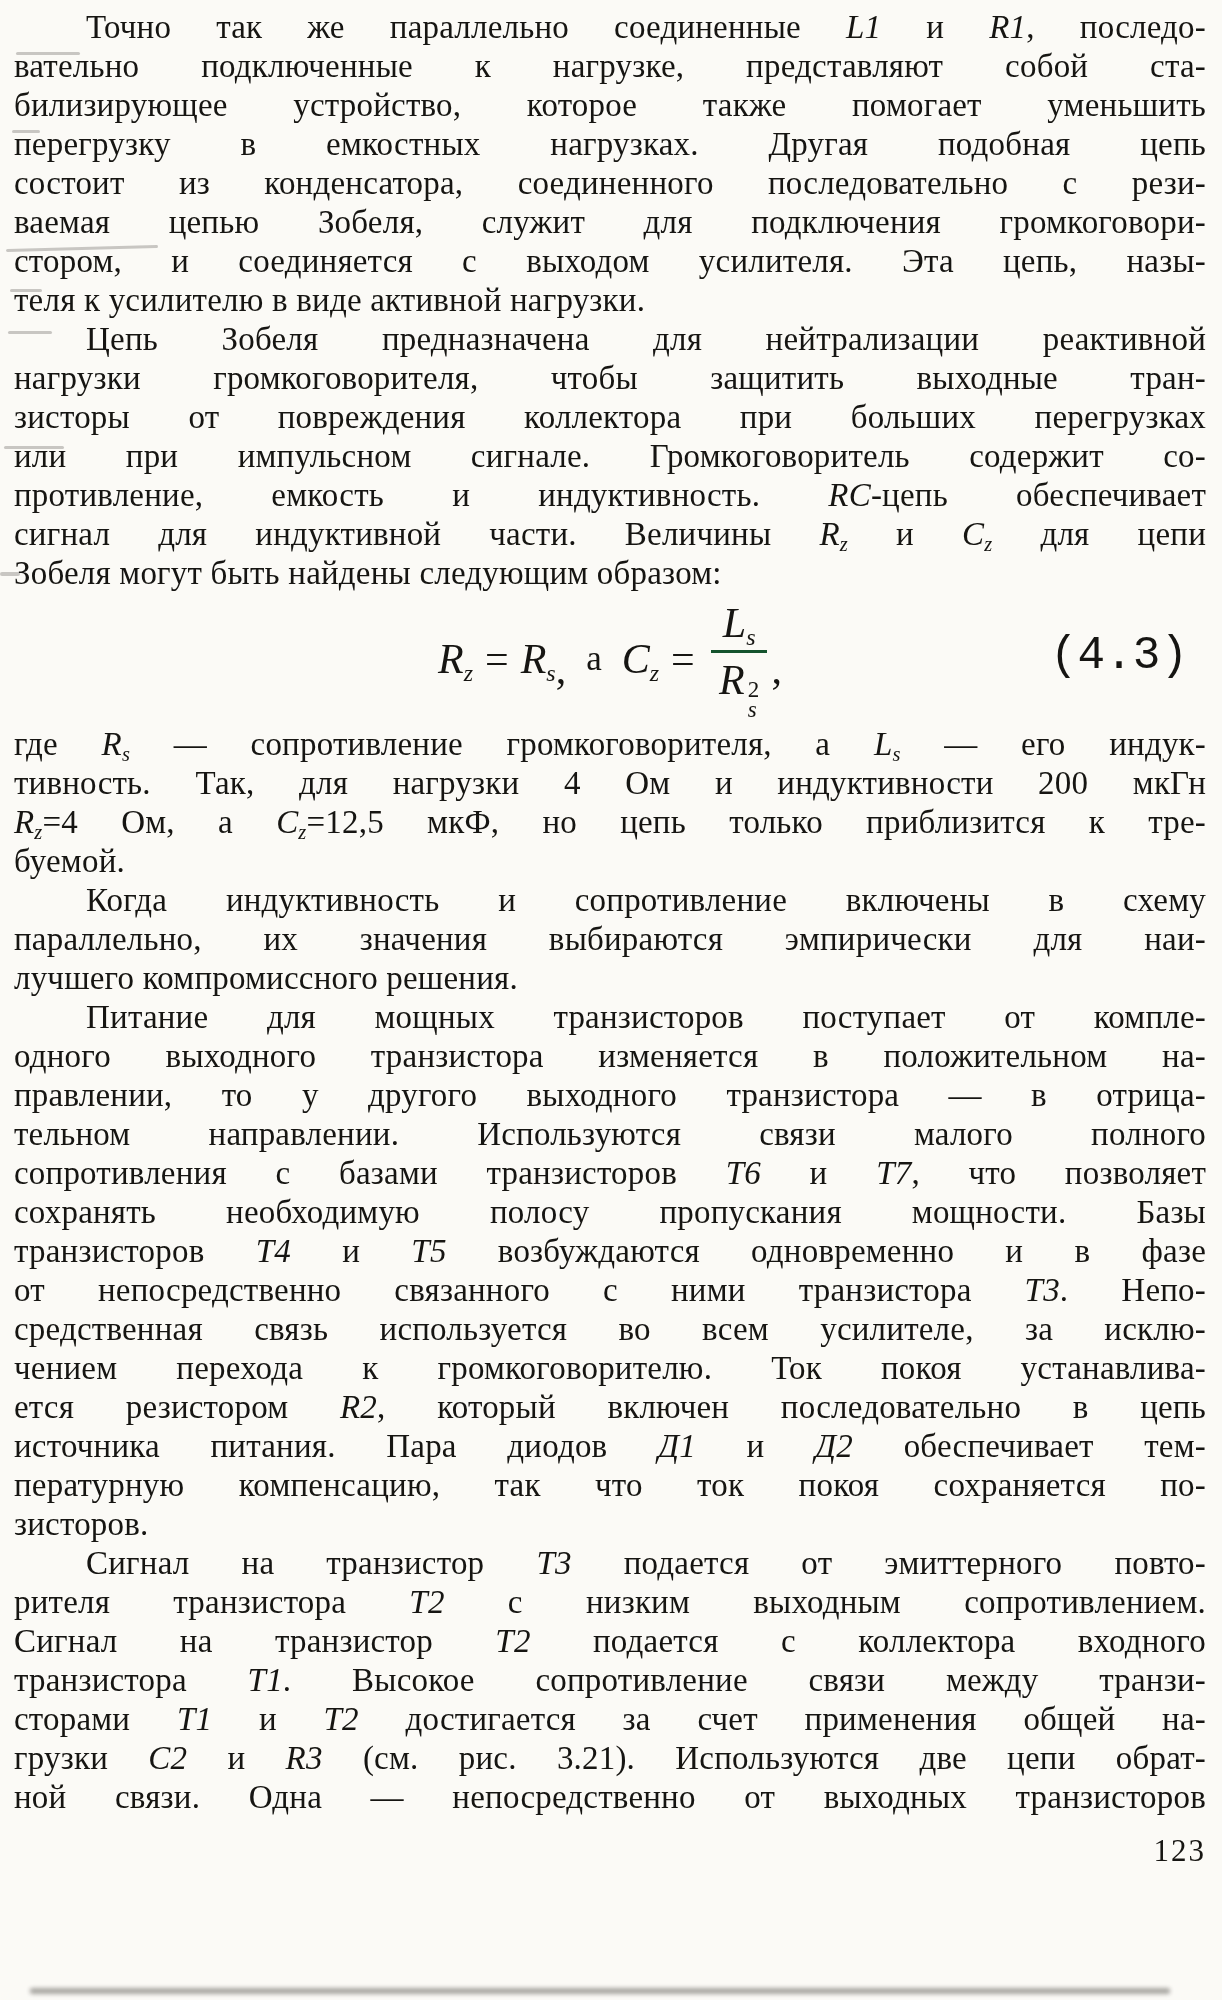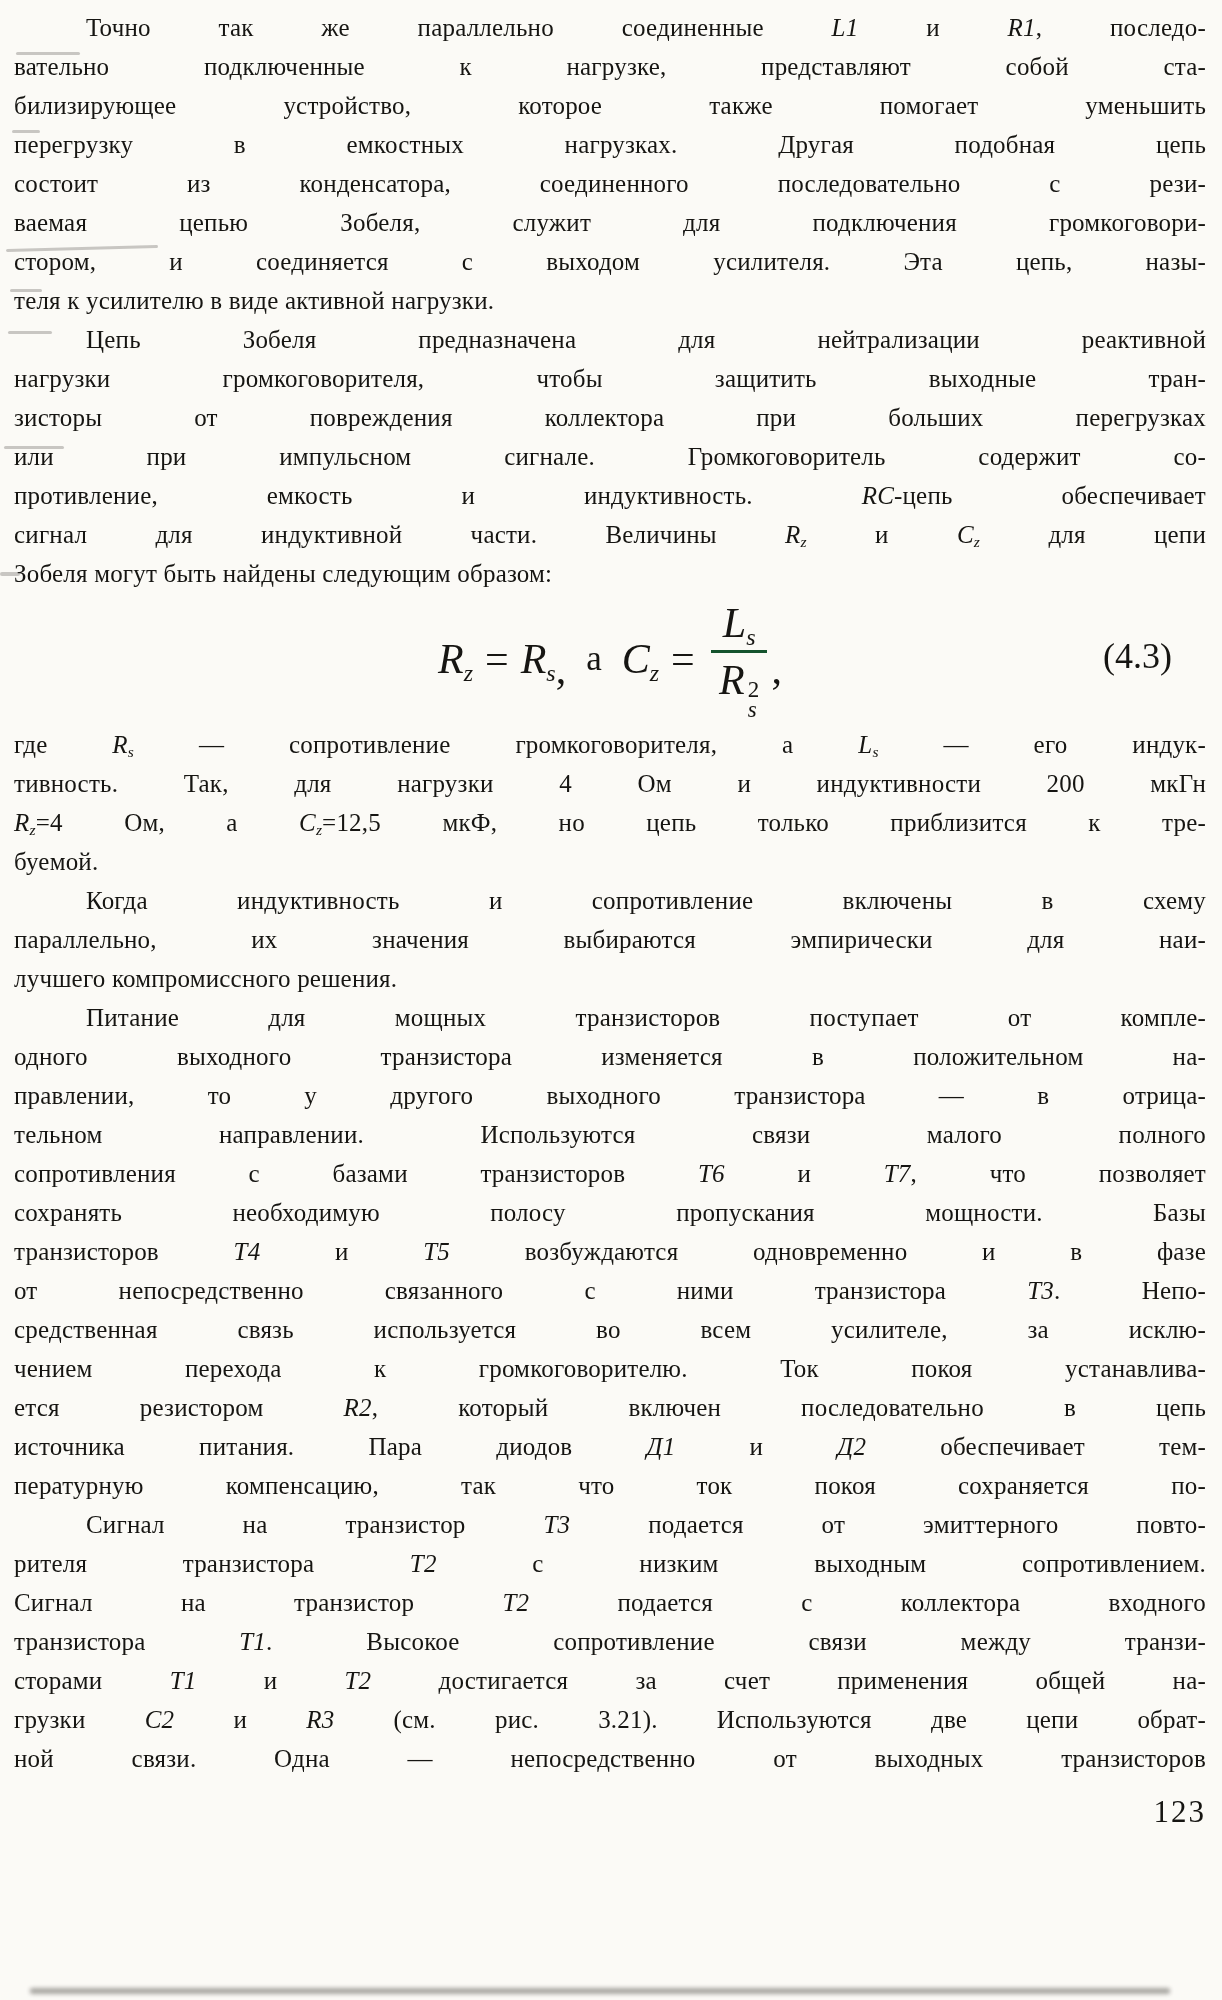--- a/index.html
+++ b/index.html
@@ -9,21 +9,21 @@
     margin:0 auto;
     background:#fbfaf6;
     color:#161512;
     font-family:"Liberation Serif","DejaVu Serif",serif;
     box-sizing:border-box;
     padding:8px 16px 0 14px;
     overflow:hidden;
   }
   .text-block{width:100%;}
   .line{
-    font-size:25px;
+    font-size:33px;
     line-height:39px;
     height:39px;
     text-align:justify;
     text-align-last:justify;
     letter-spacing:0.2px;
   }
   .line.flush{text-align-last:left;}
   .line.indent{text-indent:72px;}
   .line i{font-style:italic;}
   .line sub{font-size:0.62em;font-style:italic;vertical-align:-0.28em;line-height:0;}
@@ -45,23 +45,23 @@
   .frac{display:inline-flex;flex-direction:column;align-items:center;margin:0 4px;}
   .fnum{border-bottom:3px solid #14532d;padding:0 12px 6px;line-height:1;}
   .fden{padding-top:6px;line-height:1;}
   .stack{
     display:inline-flex;flex-direction:column;align-items:flex-start;
     font-size:23px;line-height:0.85;font-style:normal;
     transform:translateY(3px);margin-left:3px;
   }
   .stack .s-sub{font-style:italic;}
   .formula-label{
-    position:absolute;right:34px;top:50%;
+    position:absolute;right:18px;top:50%;
     transform:translateY(-56%);
-    font-size:36px;font-style:normal;
+    font-size:46px;font-style:normal;font-family:Liberation Mono, monospace;
   }
   .page-number{
     text-align:right;
     font-size:31px;
     margin-top:16px;
     letter-spacing:2px;
   }
   
   .art{position:absolute;background:#44423c;opacity:.28;border-radius:2px;pointer-events:none;}
   .a1{left:16px;top:52px;width:64px;height:3px;}
@@ -131,20 +131,21 @@
       <div class="line">тельном направлении. Используются связи малого полного</div>
       <div class="line">сопротивления с базами транзисторов <i>Т6</i> и <i>Т7</i>, что позволяет</div>
       <div class="line">сохранять необходимую полосу пропускания мощности. Базы</div>
       <div class="line">транзисторов <i>Т4</i> и <i>Т5</i> возбуждаются одновременно и в фазе</div>
       <div class="line">от непосредственно связанного с ними транзистора <i>Т3</i>. Непо-</div>
       <div class="line">средственная связь используется во всем усилителе, за исклю-</div>
       <div class="line">чением перехода к громкоговорителю. Ток покоя устанавлива-</div>
       <div class="line">ется резистором <i>R2</i>, который включен последовательно в цепь</div>
       <div class="line">источника питания. Пара диодов <i>Д1</i> и <i>Д2</i> обеспечивает тем-</div>
       <div class="line">пературную компенсацию, так что ток покоя сохраняется по-</div>
+      <div class="line flush">зисторов.</div>
       <div class="line indent">Сигнал на транзистор <i>Т3</i> подается от эмиттерного повто-</div>
       <div class="line">рителя транзистора <i>Т2</i> с низким выходным сопротивлением.</div>
       <div class="line">Сигнал на транзистор <i>Т2</i> подается с коллектора входного</div>
       <div class="line">транзистора <i>Т1</i>. Высокое сопротивление связи между транзи-</div>
       <div class="line">сторами <i>Т1</i> и <i>Т2</i> достигается за счет применения общей на-</div>
       <div class="line">грузки <i>C2</i> и <i>R3</i> (см. рис. 3.21). Используются две цепи обрат-</div>
       <div class="line">ной связи. Одна — непосредственно от выходных транзисторов</div>
     </div>
 
   <div class="page-number">123</div>

